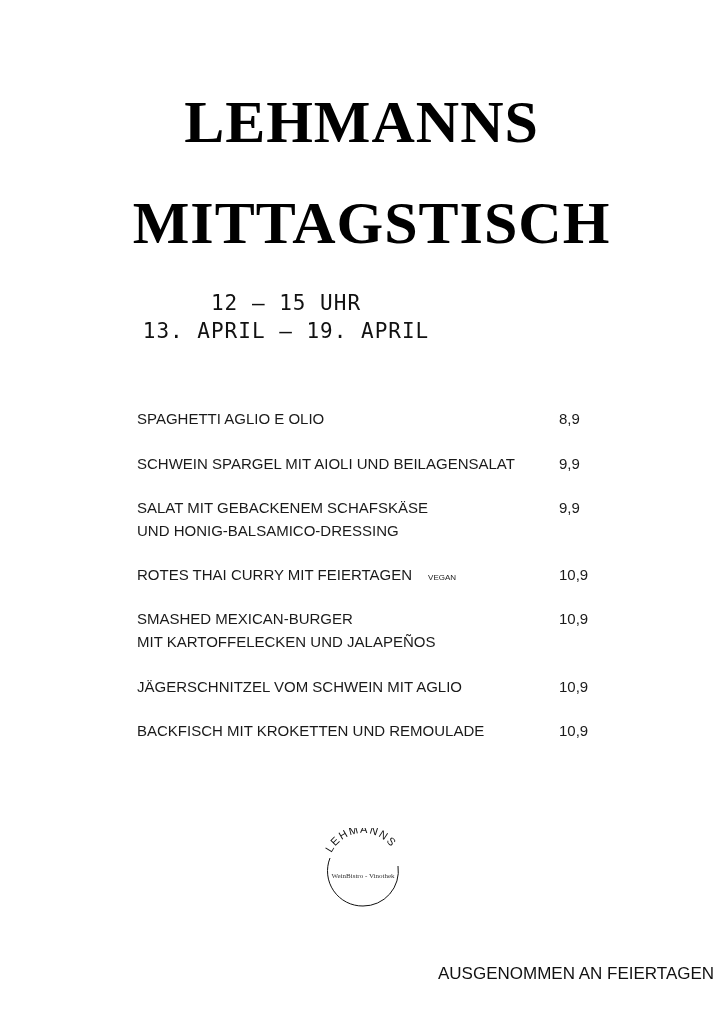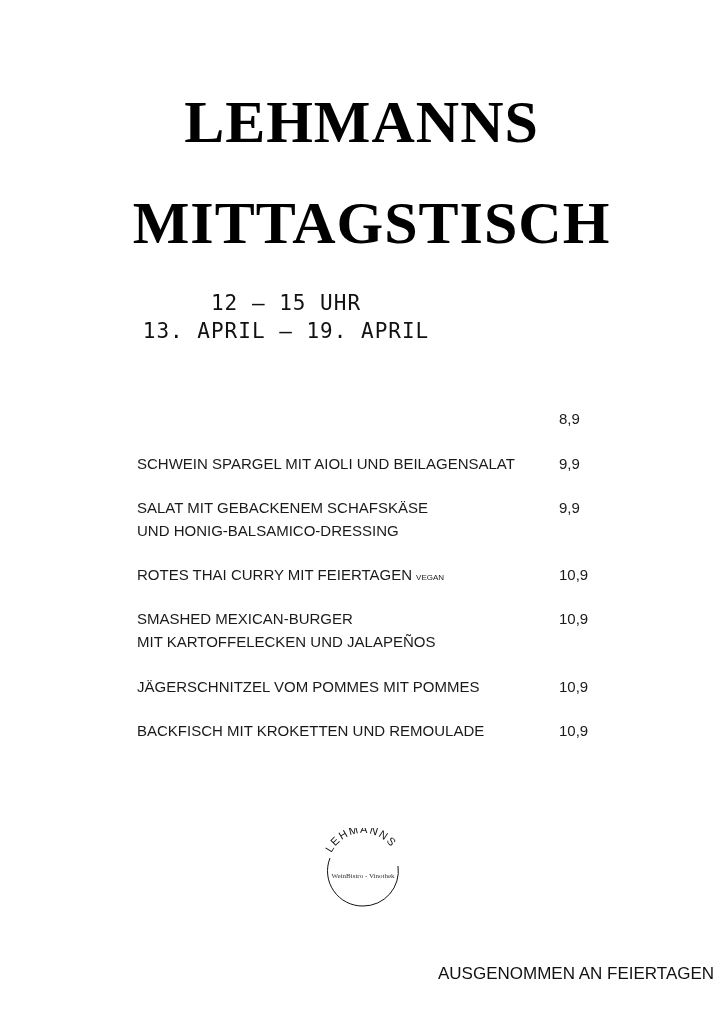--- a/index.html
+++ b/index.html
@@ -18,38 +18,39 @@
   }
   .s1 { top: 291px; }
   .s2 { top: 319px; }
   .menu { position: absolute; left: 137px; top: 407px; width: 460px; }
   .item {
     position: absolute; left: 0; width: 460px;
     font-family: "Liberation Sans", sans-serif; font-size: 15px; line-height: 23px; color: #1a1a1a;
   }
   .item .name { display: block; width: 400px; }
   .item .price { position: absolute; left: 422px; top: 0; }
-  .item .tag { font-size: 8px; margin-left: 4px; }
+  .item .tag { font-size: 8px; margin-left: 16px; }
   .logo { position: absolute; left: 320px; top: 828px; width: 86px; height: 86px; }
   .footer {
     position: absolute; left: 438px; top: 964px;
     font-family: "Liberation Sans", sans-serif; font-size: 17px; color: #111;
   }
 </style>
 </head>
 <body>
 
 <div class="title t1">LEHMANNS</div>
 <div class="title t2">MITTAGSTISCH</div>
 
 <div class="sub s1">12 – 15 UHR</div>
 <div class="sub s2">13. APRIL – 19. APRIL</div>
 
 <div class="menu">
   <div class="item" style="top:0px">
+    <span class="name">SPAGHETTI AGLIO E OLIO</span>
     <span class="price">8,9</span>
   </div>
   <div class="item" style="top:45px">
     <span class="name">SCHWEIN SPARGEL MIT AIOLI UND BEILAGENSALAT</span>
     <span class="price">9,9</span>
   </div>
   <div class="item" style="top:89px">
     <span class="name">SALAT MIT GEBACKENEM SCHAFSKÄSE</span>
     <span class="name">UND HONIG-BALSAMICO-DRESSING</span>
     <span class="price">9,9</span>
@@ -57,21 +58,21 @@
   <div class="item" style="top:156px">
     <span class="name"><span>ROTES THAI CURRY MIT FEIERTAGEN</span><span class="tag">VEGAN</span></span>
     <span class="price">10,9</span>
   </div>
   <div class="item" style="top:200px">
     <span class="name">SMASHED MEXICAN-BURGER</span>
     <span class="name">MIT KARTOFFELECKEN UND JALAPEÑOS</span>
     <span class="price">10,9</span>
   </div>
   <div class="item" style="top:268px">
-    <span class="name">JÄGERSCHNITZEL VOM POMMES MIT POMMES</span>
+    <span class="name">JÄGERSCHNITZEL VOM SCHWEIN MIT AGLIO</span>
     <span class="price">10,9</span>
   </div>
   <div class="item" style="top:312px">
     <span class="name">BACKFISCH MIT KROKETTEN UND REMOULADE</span>
     <span class="price">10,9</span>
   </div>
 </div>
 
 <div class="logo">
   <svg width="86" height="86" viewBox="0 0 86 86">

